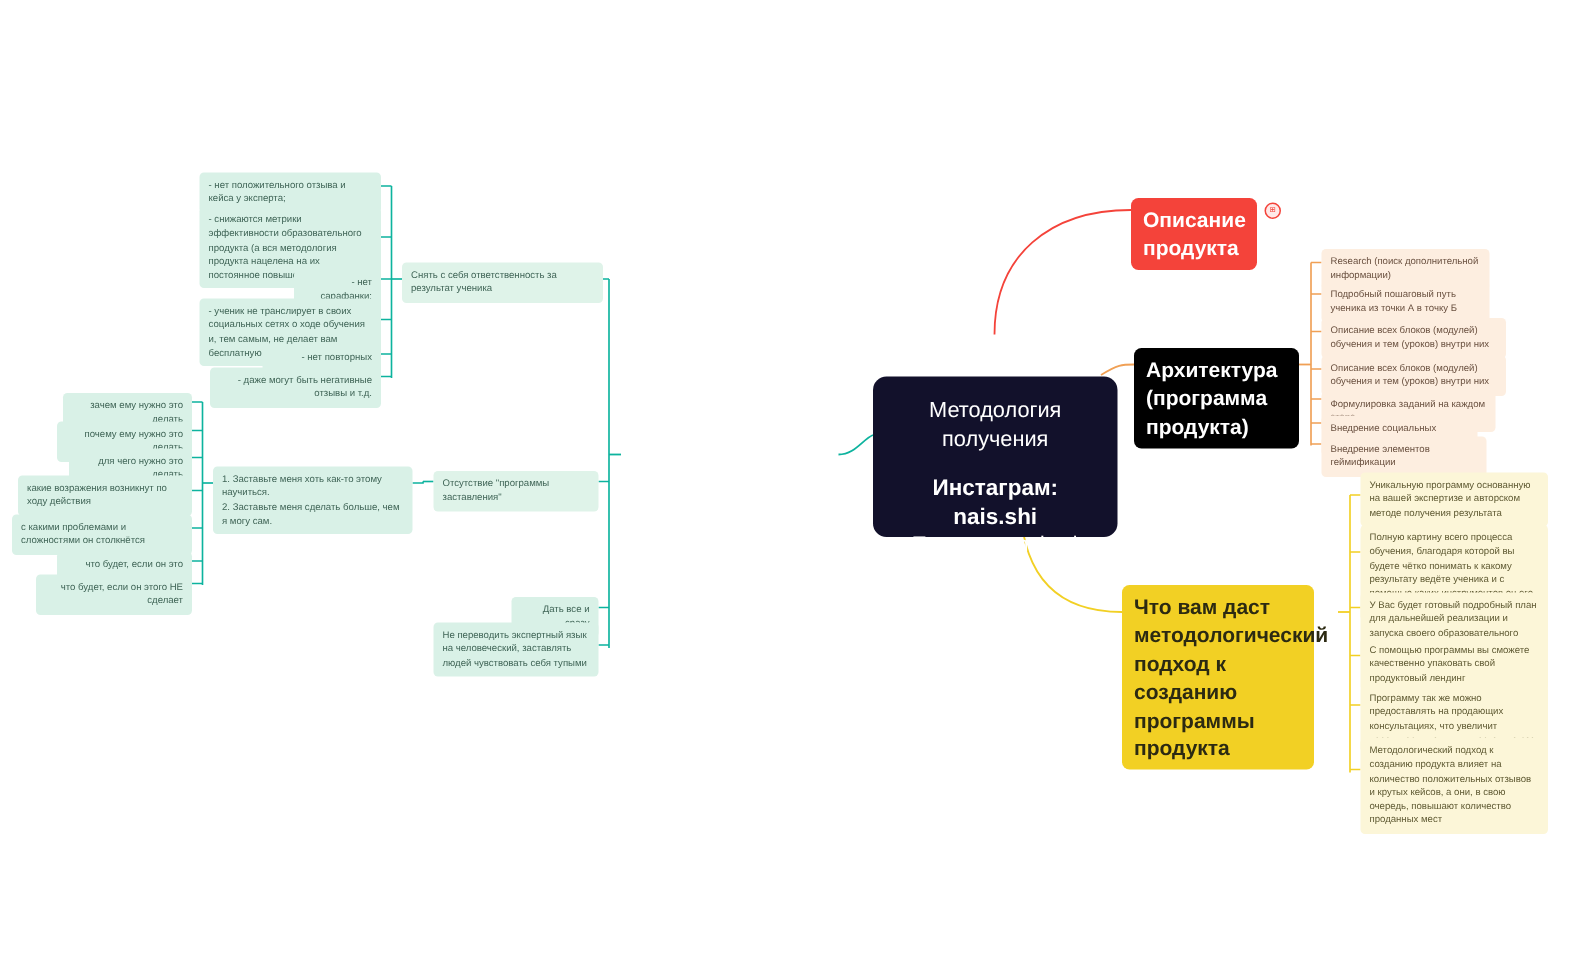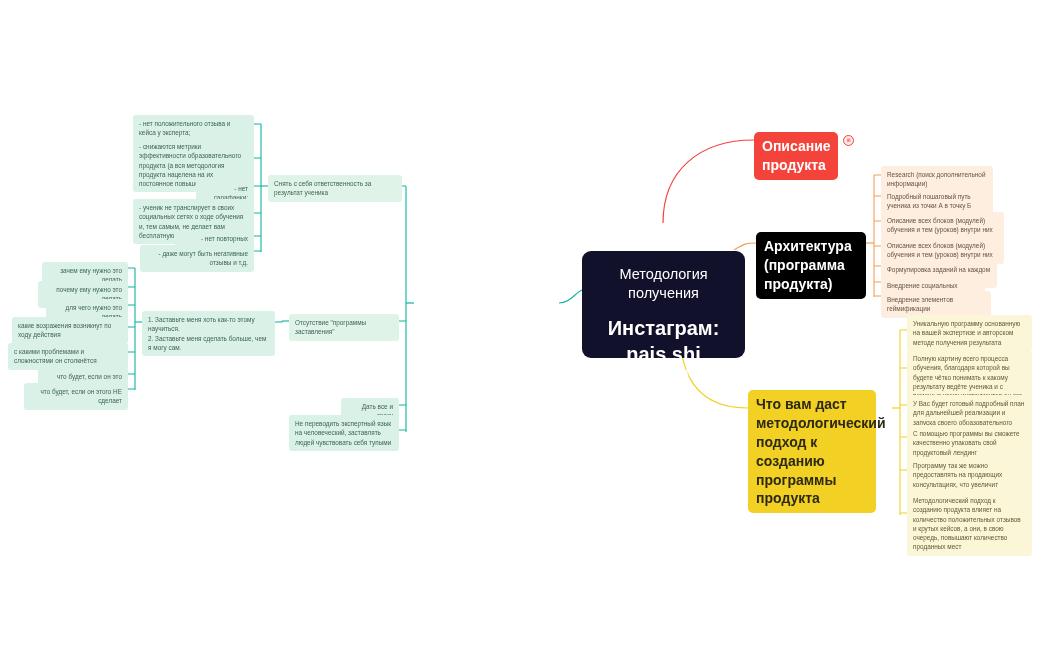--- a/index.html
+++ b/index.html
@@ -17,22 +17,22 @@
   
   .central{
     background:#12112b;
     color:#ffffff;
     border-radius:9px;
     text-align:center;
     padding:14px 16px;
     line-height:1.28;
   }
   .central .t1{font-size:14.5px;}
-  .central .t2{font-size:20px;font-weight:bold;margin-top:14px;}
-  .central .t3{font-size:10px;font-weight:bold;}
+  .central .t2{font-size:15px;font-weight:bold;margin-top:14px;}
+  .central .t3{font-size:14px;font-weight:normal;}
 
   
   .l1{
     border-radius:5px;
     color:#ffffff;
     font-size:14px;
     line-height:1.35;
     padding:5px 8px;
     font-weight:bold;
   }

